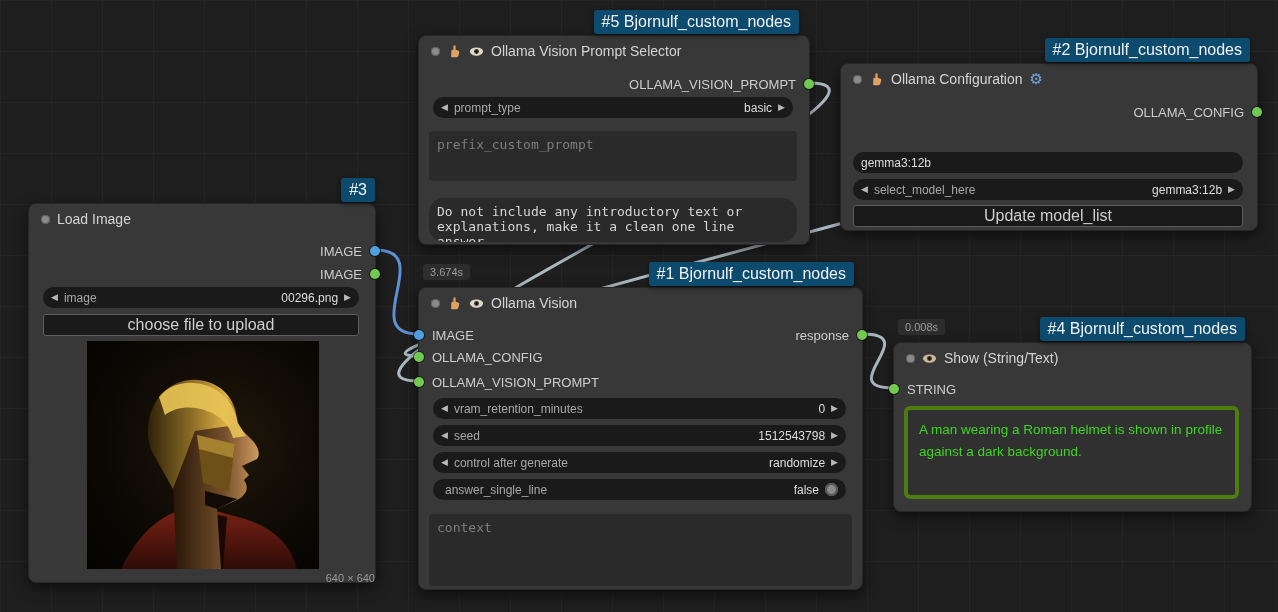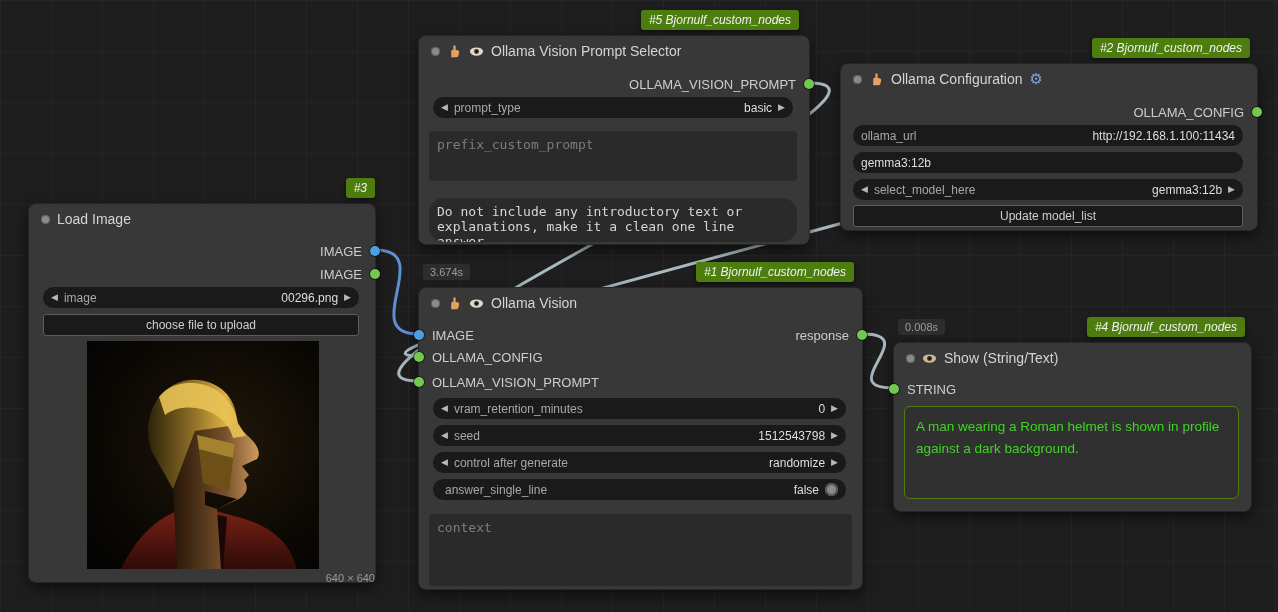--- a/index.html
+++ b/index.html
@@ -22,24 +22,23 @@
   .header{
     position:absolute;left:0;top:0;right:0;height:30px;display:flex;
     align-items:center;gap:7px;padding:0 12px;box-sizing:border-box;
   }
   .status-dot{width:9px;height:9px;border-radius:50%;background:#8b8b8b;box-shadow:inset 0 0 0 1px #5c5c5c;flex:0 0 auto;}
   .title{color:#d4d4d4;font-size:14px;white-space:nowrap;}
   .hicon{width:15px;height:15px;flex:0 0 auto;display:inline-block;}
   .gear{color:#77a5e6;font-size:15px;line-height:1;font-family:"DejaVu Sans",sans-serif;}
 
   .node-badge{
-    position:absolute;top:-26px;right:6px;background:#4d7c0f;color:#f2f2f2;
-    font-size:12px;padding:3px 8px;border-radius:3px;white-space:nowrap;
+    position:absolute;top:-26px;right:6px;background:#0c4a6e;color:#f2f2f2;
+    font-size:16px;padding:3px 8px;border-radius:3px;white-space:nowrap;
     box-shadow:0 2px 5px rgba(0,0,0,.5);
-    font-style:italic;
   }
   .timing{
     position:absolute;top:-24px;left:4px;background:#2d2d2d;color:#9b9b9b;
     font-size:11px;padding:2px 7px;border-radius:3px;white-space:nowrap;
   }
 
   .slot{position:absolute;height:20px;display:flex;align-items:center;gap:8px;}
   .slot.out{right:-5px;}
   .slot.in{left:-5px;}
   .slot-label{color:#cdcdcd;font-size:13px;white-space:nowrap;}
@@ -52,37 +51,37 @@
     border-radius:11px;display:flex;align-items:center;padding:0 8px;
     box-sizing:border-box;gap:6px;
   }
   .combo .arr{color:#b8b8b8;font-size:9px;flex:0 0 auto;line-height:1;}
   .combo .wlabel{color:#a8a8a8;font-size:12px;flex:1 1 auto;white-space:nowrap;overflow:hidden;}
   .combo .wvalue{color:#dedede;font-size:12px;white-space:nowrap;}
   .toggle-knob{width:13px;height:13px;border-radius:50%;background:#8a8a8a;box-shadow:inset 0 0 0 2px #555;flex:0 0 auto;}
 
   .btnw{
     position:absolute;left:14px;right:16px;height:22px;background:#1a1a1a;
-    border:1px solid #5d5d5d;border-radius:3px;color:#cfcfcf;font-size:12px;
+    border:1px solid #5d5d5d;border-radius:3px;color:#cfcfcf;font-size:16px;
     display:flex;align-items:center;justify-content:center;box-sizing:border-box;
     cursor:pointer;white-space:nowrap;
   }
   .textarea{
     position:absolute;background:#2a2a2a;border-radius:4px;
     font-family:"DejaVu Sans Mono",monospace;font-size:13px;line-height:15px;
     padding:6px 8px;box-sizing:border-box;overflow:hidden;
   }
   .textarea.ph{color:#7d7d7d;}
   .textarea.filled{color:#d6d6d6;border-radius:15px;}
 
   .preview{position:absolute;overflow:hidden;background:#060504;}
   .caption{position:absolute;left:0;right:0;text-align:right;color:#9a9a9a;font-size:11px;}
 
   .showbox{
-    position:absolute;border:1px solid #4d7c0f;border-radius:6px;background:#303030;
+    position:absolute;border:4px solid #4d7c0f;border-radius:6px;background:#303030;
     padding:9px 11px;box-sizing:border-box;font-size:13.5px;line-height:22px;
   }
 </style>
 </head>
 <body>
 
 <div class="canvas">
 
   <svg class="links" width="1278" height="612">
     <path d="M 376 250 C 436 250, 358 334, 418 334" stroke="#5d8fd3"></path>
@@ -191,24 +190,20 @@
             <path d="M4.5 14 L4.5 8 Q4.5 6.2 6 6.2 L6.8 6.2 L6.8 2.6 Q6.8 1.2 8 1.2 Q9.2 1.2 9.2 2.6 L9.2 6 L11.8 6.8 Q13.4 7.3 13 9 L12.2 12.3 Q11.8 14 10.2 14 Z" fill="#e0a25e"></path>
           </svg>
       </span>
       <span class="title">Ollama Configuration</span>
       <span class="gear">⚙</span>
     </div>
     <div class="slot out" style="top:38px;">
       <span class="slot-label">OLLAMA_CONFIG</span>
       <span class="dot green"></span>
     </div>
-    <div class="combo" style="top:61px;left:12px;right:14px;">
-      <span class="wlabel">ollama_url</span>
-      <span class="wvalue">http://192.168.1.100:11434</span>
-    </div>
     <div class="combo" style="top:88px;left:12px;right:14px;">
       <span class="wvalue">gemma3:12b</span>
     </div>
     <div class="combo" style="top:115px;left:12px;right:14px;">
       <span class="arr">◀</span>
       <span class="wlabel">select_model_here</span>
       <span class="wvalue">gemma3:12b</span>
       <span class="arr">▶</span>
     </div>
     <div class="btnw" style="top:141px;left:12px;right:14px;">Update model_list</div>

